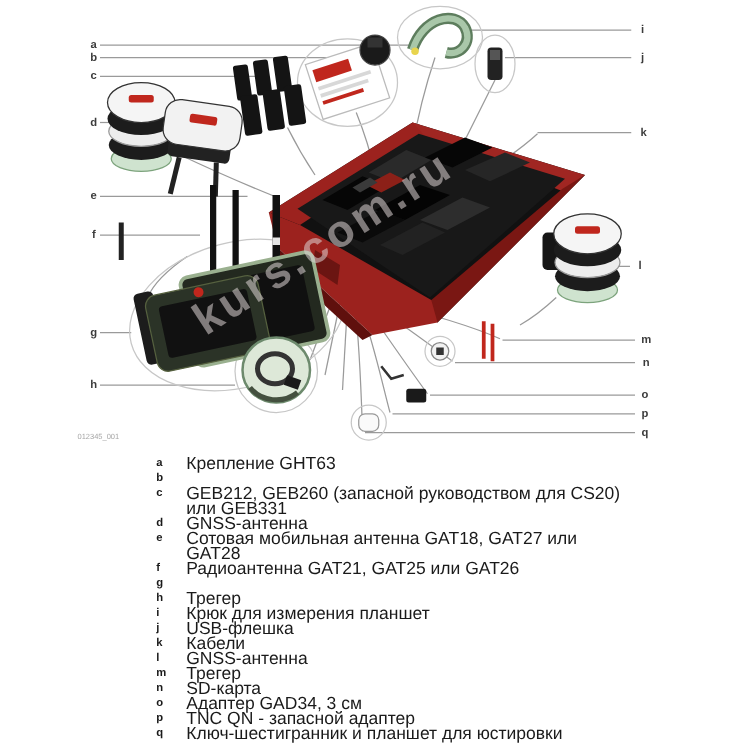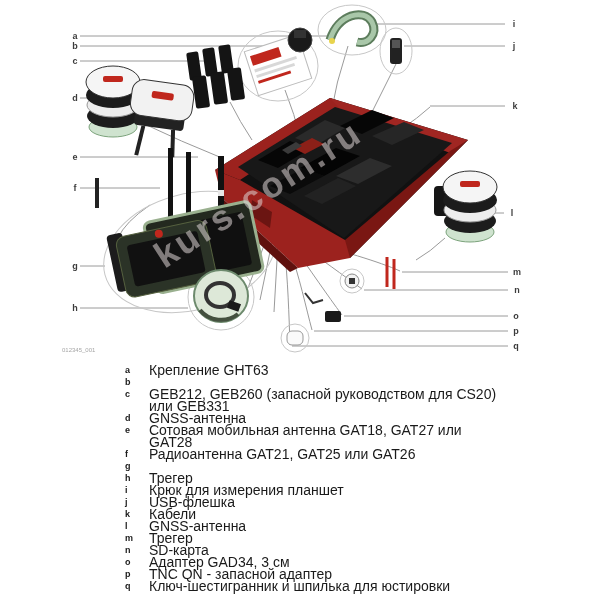--- a/index.html
+++ b/index.html
@@ -278,17 +278,17 @@
     <div class="legend-row">
       <span class="legend-letter">o</span>
       <span class="legend-text">Адаптер GAD34, 3 см</span>
     </div>
     <div class="legend-row">
       <span class="legend-letter">p</span>
       <span class="legend-text">TNC QN - запасной адаптер</span>
     </div>
     <div class="legend-row">
       <span class="legend-letter">q</span>
-      <span class="legend-text">Ключ-шестигранник и шпилька для юстировки</span>
+      <span class="legend-text">Ключ-шестигранник и планшет для юстировки</span>
     </div>
   </div>
 
 </div>
 
 </body></html>

